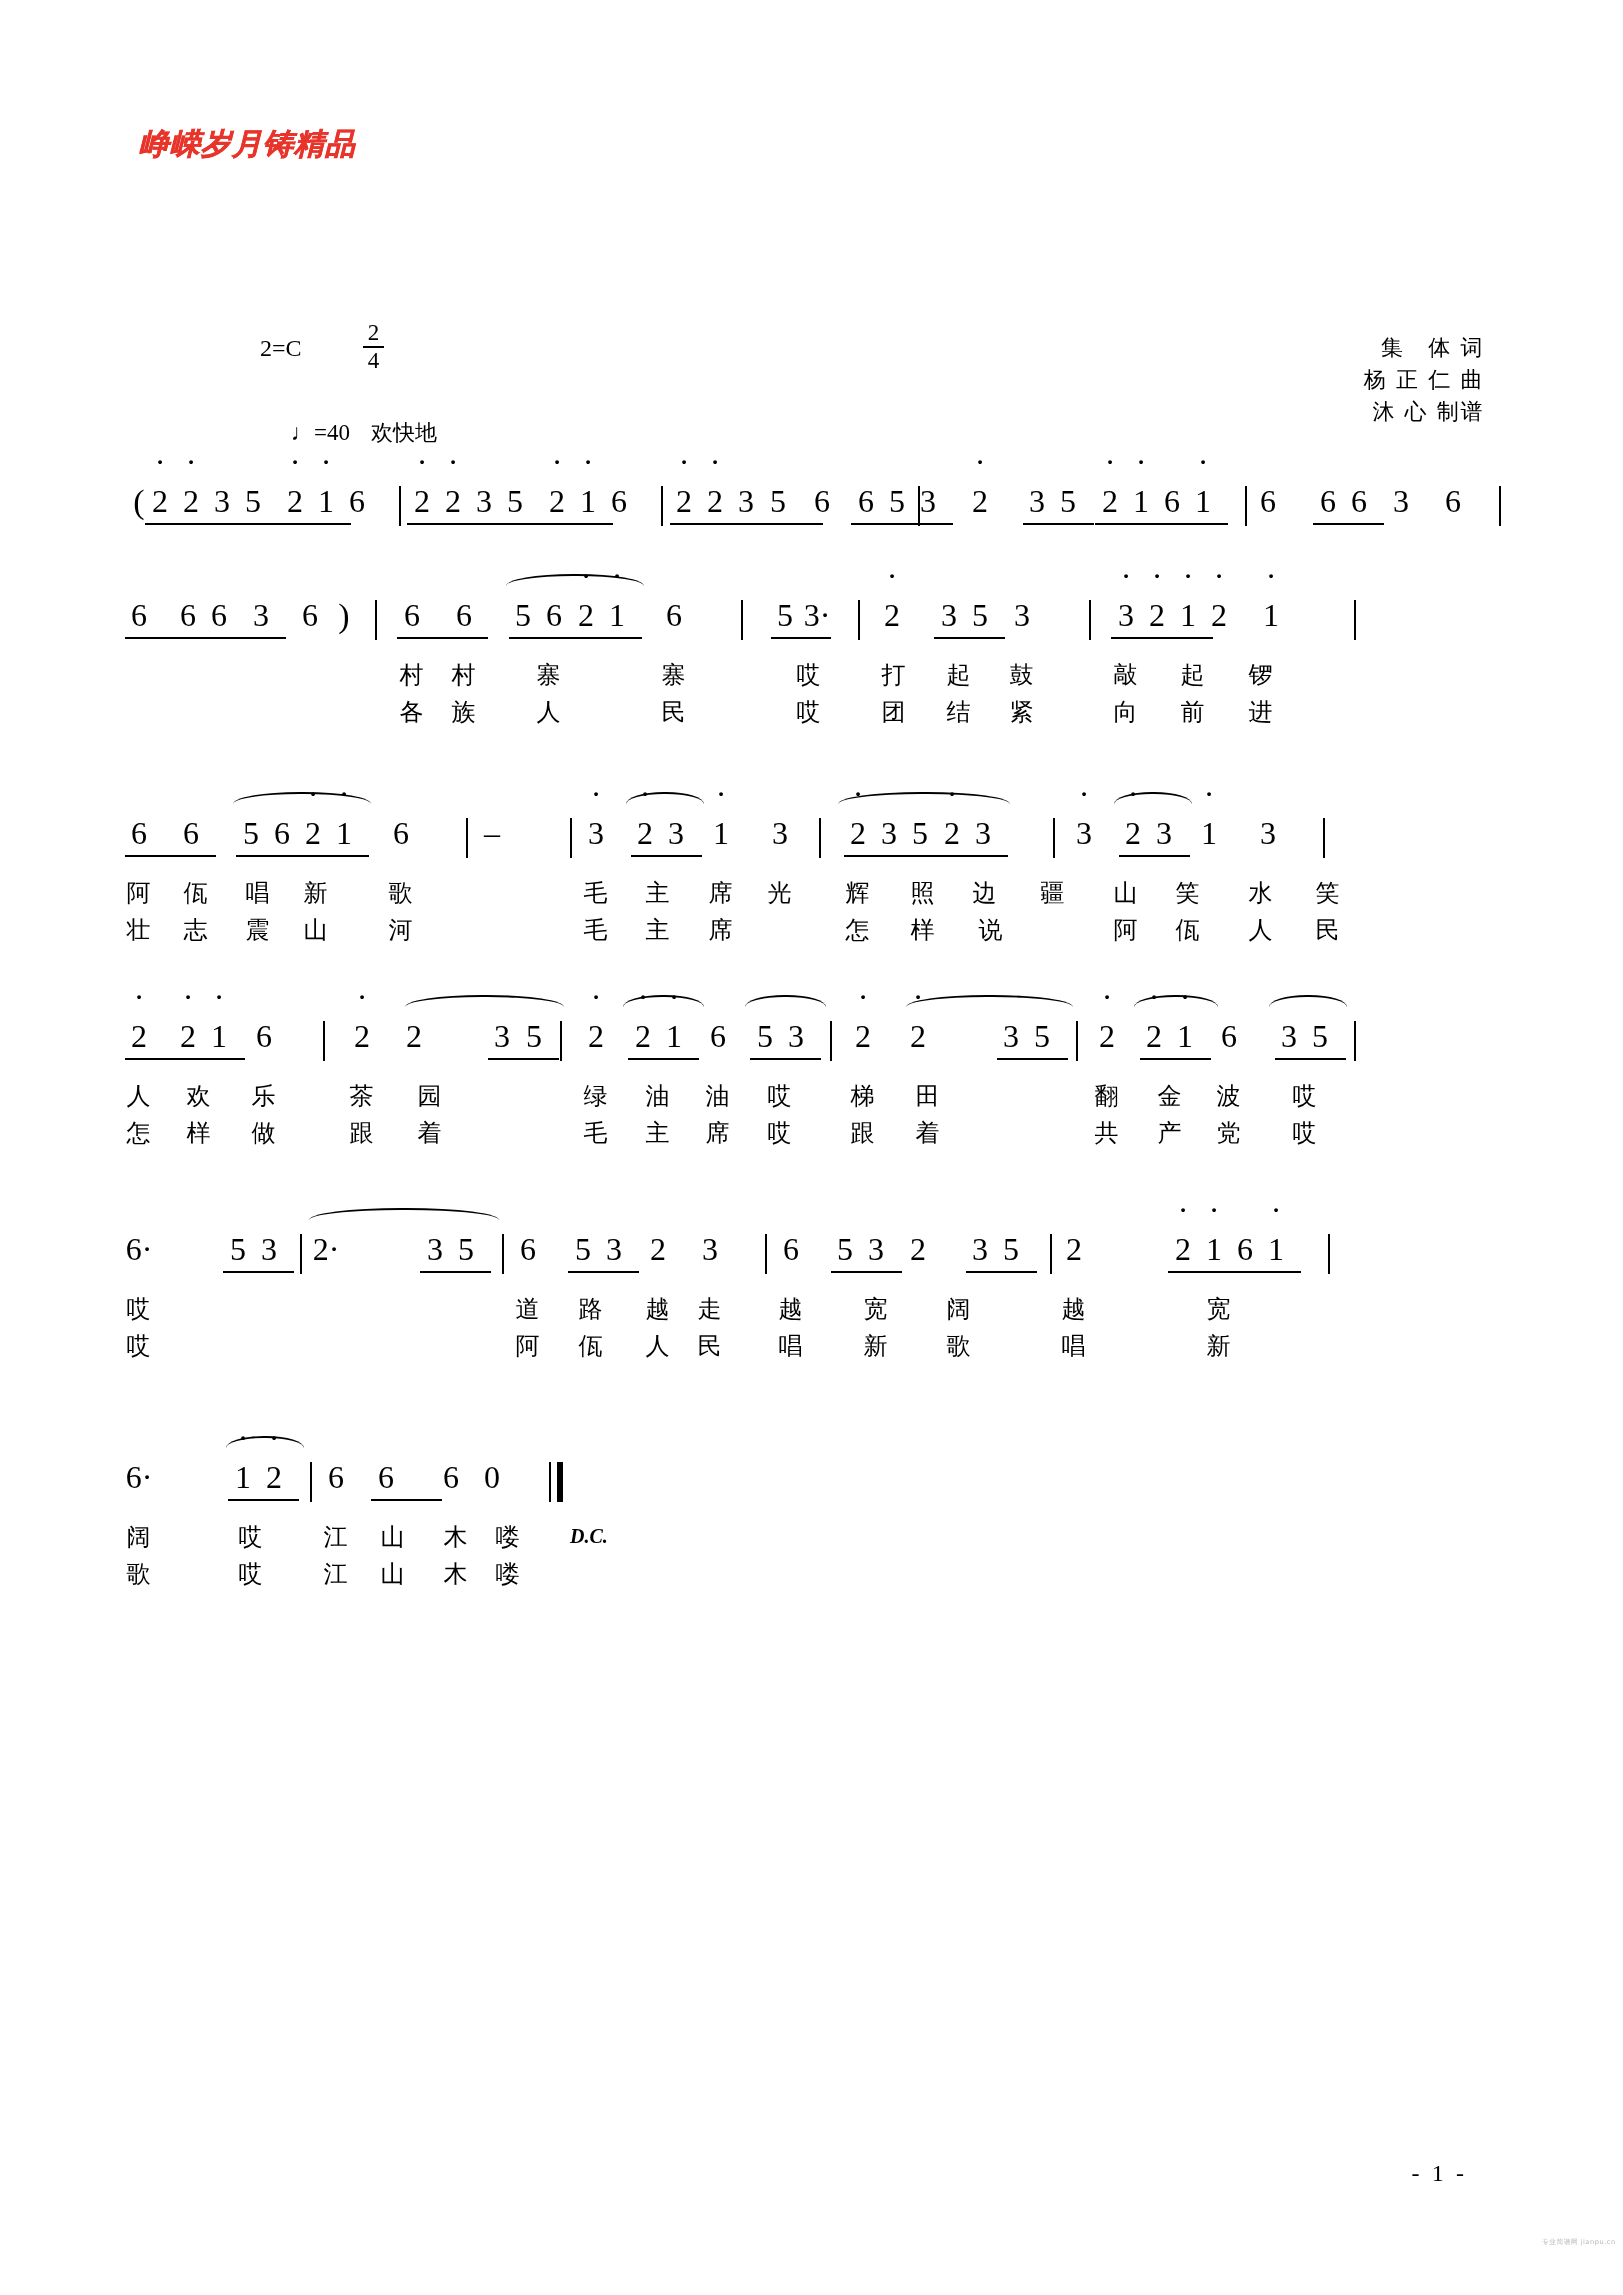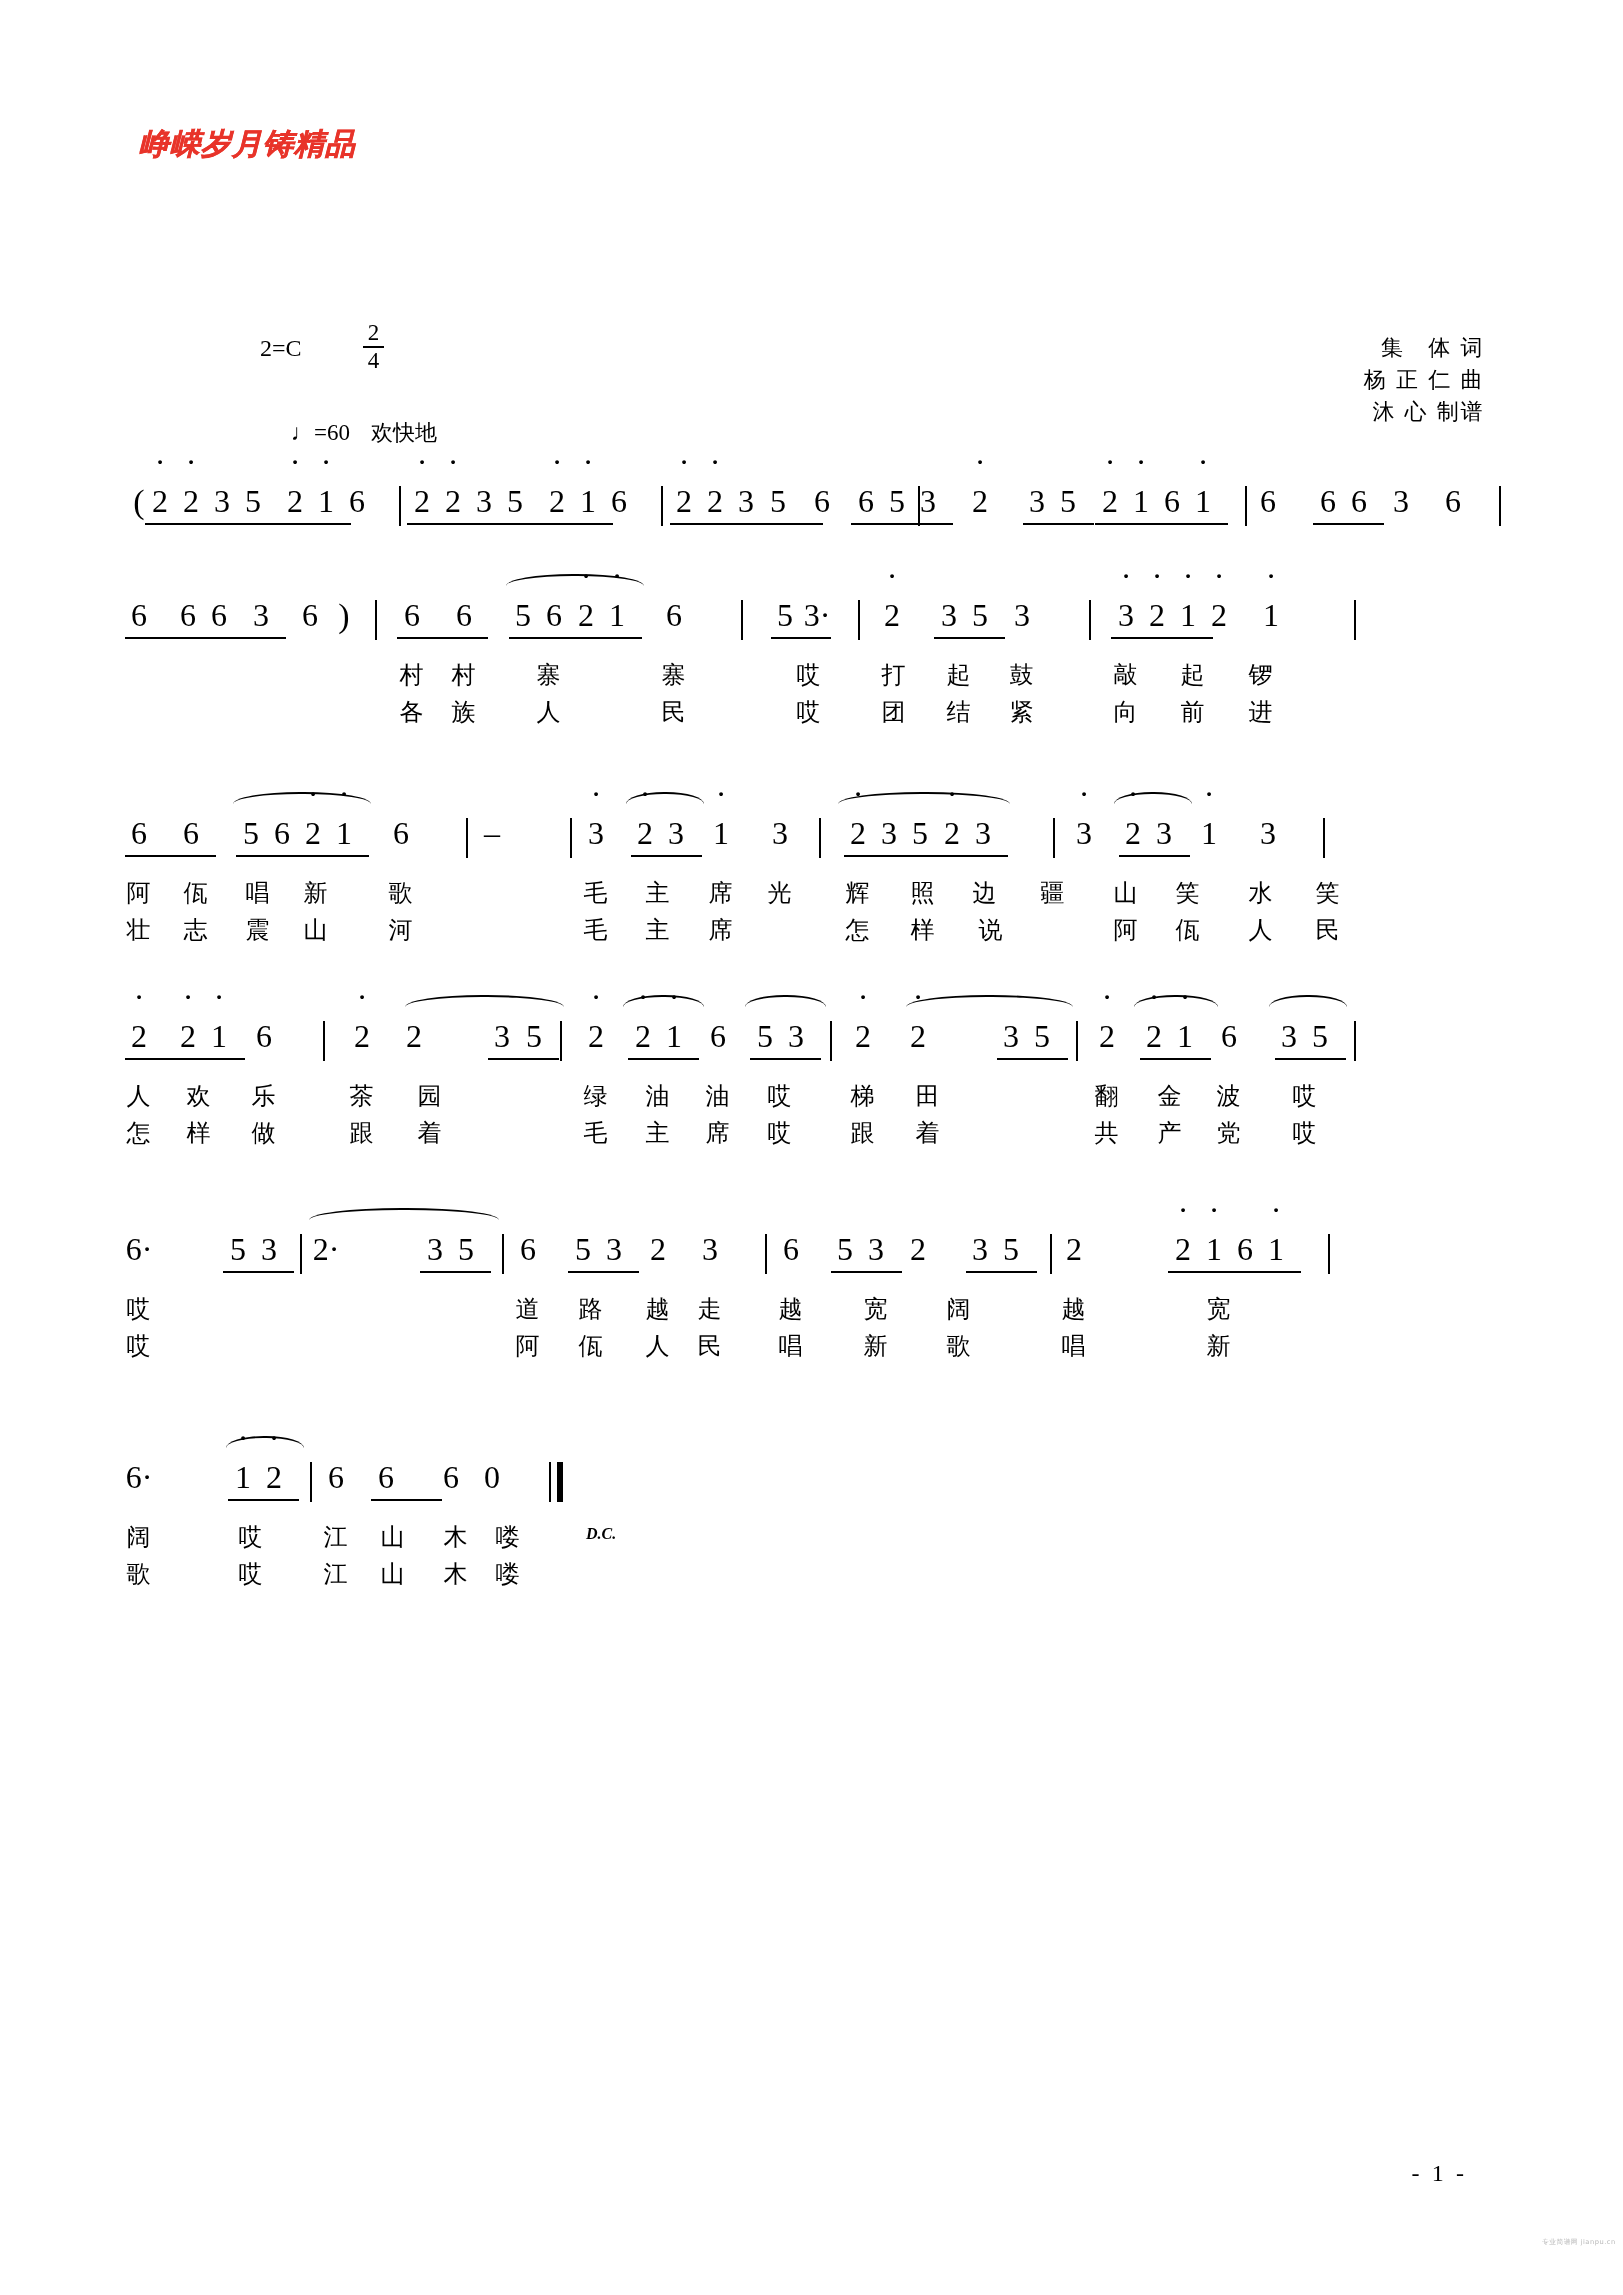--- a/index.html
+++ b/index.html
@@ -144,22 +144,21 @@
     position: absolute;
     transform: translateX(-50%);
     font-family: "DejaVu Sans", sans-serif;
     font-size: 24px;
   }
   .dc {
     position: absolute;
     font-family: "Liberation Serif", serif;
     font-style: italic;
     font-weight: bold;
-    font-size: 16px;
-    margin-left: 16px;
+    font-size: 20px;
   }
   .pagenum {
     position: absolute;
     right: 156px;
     top: 2160px;
     font-family: "Liberation Serif", serif;
     font-size: 24px;
     letter-spacing: 3.1px;
   }
   .wm {
@@ -183,21 +182,21 @@
 
   <div class="keysig">2=C</div>
 
   <div class="meter">
     <span class="num">2</span>
     <span class="bar"></span>
     <span class="den">4</span>
   </div>
 
   <div class="tempo">
-    <span class="note">♩</span><span>=60</span><span class="mood">欢快地</span>
+    <span class="note">♩</span><span>=40</span><span class="mood">欢快地</span>
   </div>
 
   <div class="credits">
     <div>集　体 词</div>
     <div>杨 正 仁 曲</div>
     <div>沐 心 制谱</div>
   </div>
 
   <div id="systems-host">
       <div class="staff" style="top: 483px;">

